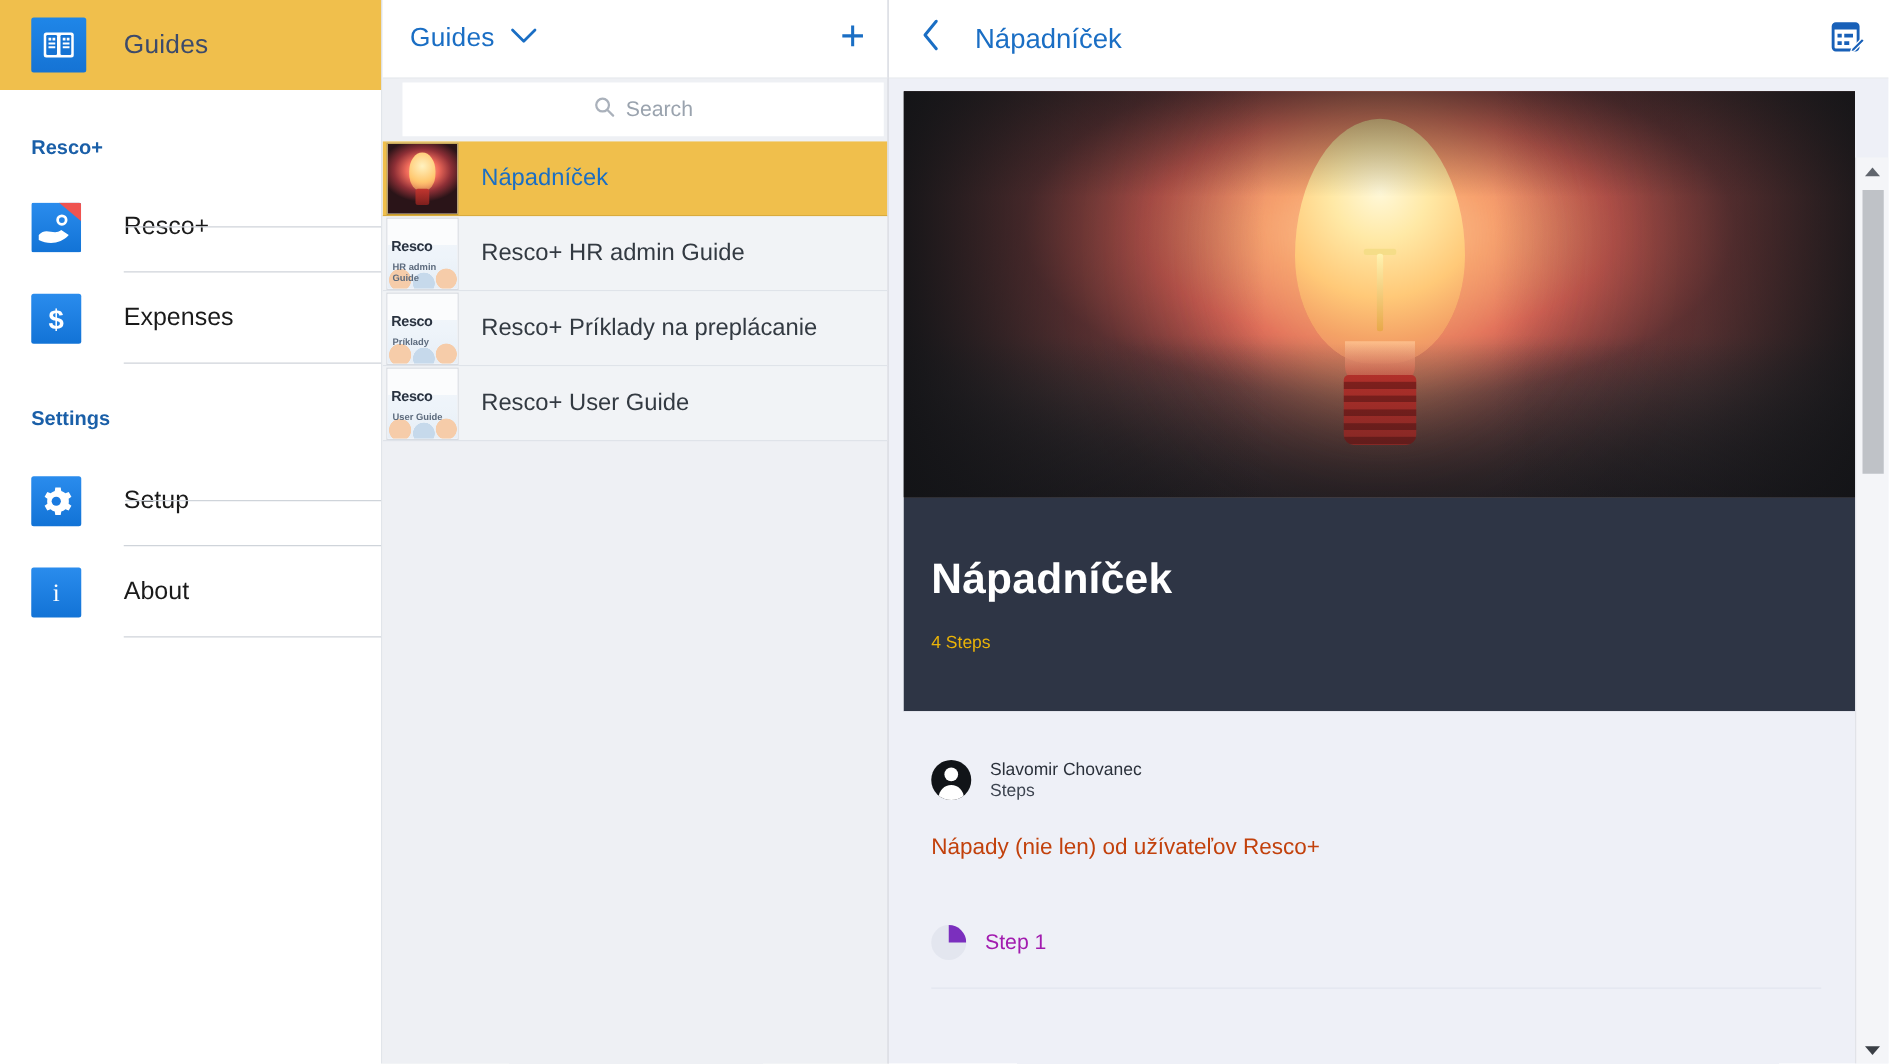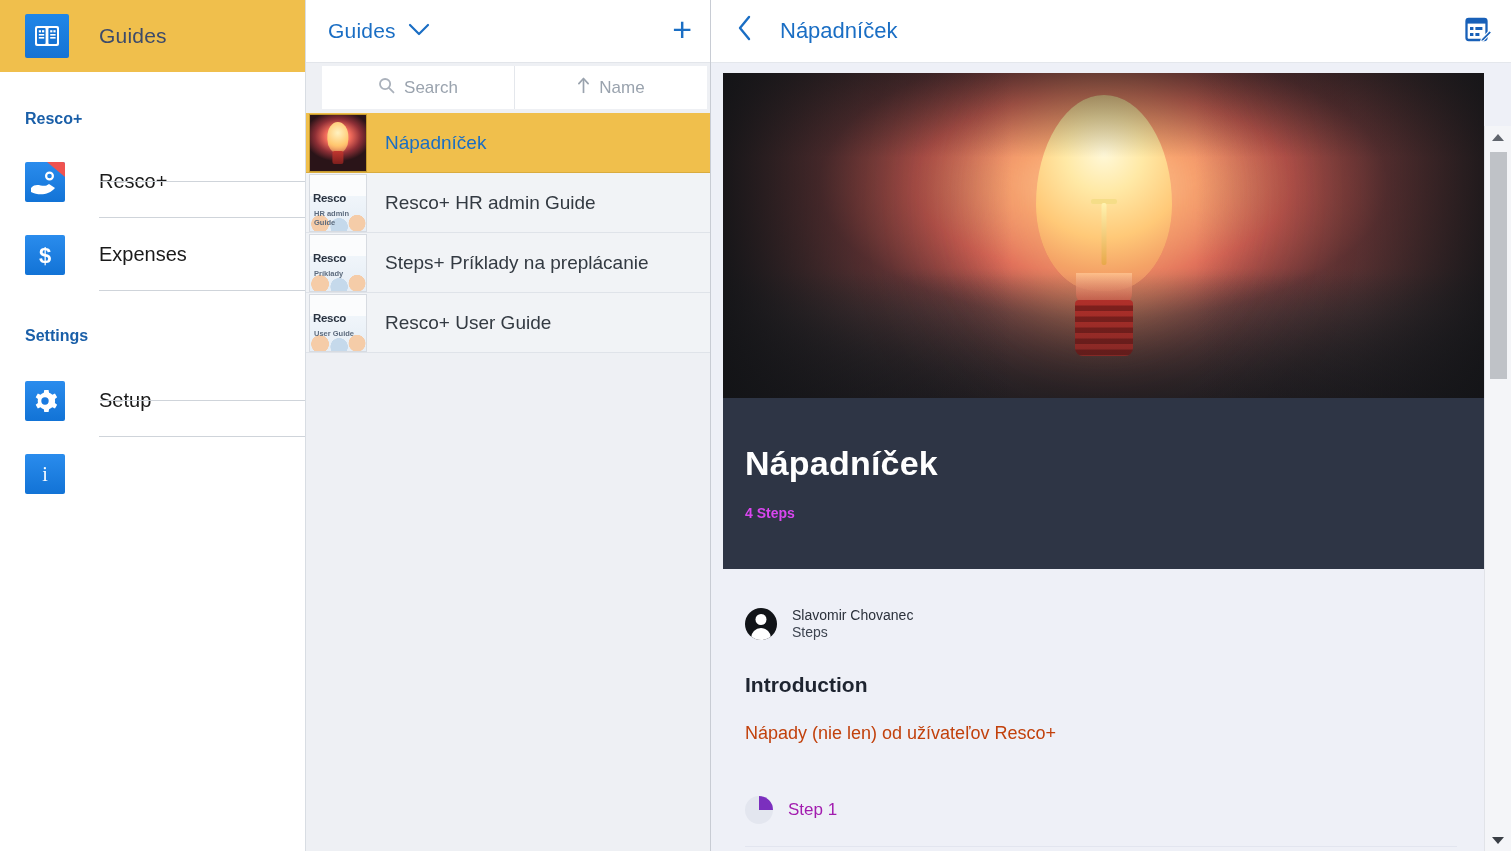--- a/index.html
+++ b/index.html
@@ -360,22 +360,21 @@
   }
   .hero-title {
     font-size: 34px;
     font-weight: bold;
     color: #ffffff;
     letter-spacing: .2px;
   }
   .hero-steps {
     margin-top: 22px;
     font-size: 14px;
-    color: #d946ef;
-    font-weight: bold;
+    color: #eab308;
   }
 
   .content {
     background: #eef0f7;
     padding: 38px 0 0 22px;
   }
   .author-row {
     display: flex;
     align-items: center;
     gap: 15px;
@@ -545,20 +544,21 @@
       </span>
       <span class="sb-label">Setup</span>
     </div>
 
     <div class="sb-item">
       <span class="sb-icon icon-blue">
         <svg width="40" height="40" viewBox="0 0 40 40" aria-hidden="true">
           <text x="20" y="27" font-family="Liberation Serif, serif" font-size="20" fill="#ffffff" text-anchor="middle">i</text>
         </svg>
       </span>
+      <span class="sb-label">About</span>
     </div>
   </nav>
 
   <section class="listpanel">
 
     <div class="list-header">
       <span class="list-title">Guides</span>
       <span class="chev-down">
         <svg width="22" height="13" viewBox="0 0 22 13" aria-hidden="true">
           <path d="M2 2 L11 11 L20 2" fill="none" stroke="#1a6ec4" stroke-width="2.2" stroke-linecap="round" stroke-linejoin="round"></path>
@@ -571,29 +571,20 @@
     <div class="toolbar">
       <div class="tb-cell">
         <span>
           <svg width="17" height="17" viewBox="0 0 18 18" aria-hidden="true">
             <circle cx="7.5" cy="7.5" r="5.4" fill="none" stroke="#aab1bb" stroke-width="1.9"></circle>
             <line x1="11.6" y1="11.6" x2="16.4" y2="16.4" stroke="#aab1bb" stroke-width="1.9" stroke-linecap="round"></line>
           </svg>
         </span>
         <span>Search</span>
       </div>
-      <div class="tb-cell">
-        <span>
-          <svg width="13" height="17" viewBox="0 0 13 18" aria-hidden="true">
-            <line x1="6.5" y1="17" x2="6.5" y2="2.4" stroke="#9aa3ae" stroke-width="1.8"></line>
-            <path d="M1.6 7 L6.5 1.6 L11.4 7" fill="none" stroke="#9aa3ae" stroke-width="1.8" stroke-linecap="round" stroke-linejoin="round"></path>
-          </svg>
-        </span>
-        <span>Name</span>
-      </div>
     </div>
 
     <div class="list-scroll">
 
       <div class="list-row selected">
         <span class="thumb">
           <span class="th-bulb">
             <span class="glass"></span>
             <span class="base"></span>
           </span>
@@ -613,21 +604,21 @@
       </div>
 
       <div class="list-row">
         <span class="thumb">
           <span class="th-resco">
             <span class="art"></span>
             <span class="word">Resco</span>
             <span class="sub">Príklady</span>
           </span>
         </span>
-        <span class="list-row-label">Steps+ Príklady na preplácanie</span>
+        <span class="list-row-label">Resco+ Príklady na preplácanie</span>
       </div>
 
       <div class="list-row">
         <span class="thumb">
           <span class="th-resco">
             <span class="art"></span>
             <span class="word">Resco</span>
             <span class="sub">User Guide</span>
           </span>
         </span>
@@ -687,21 +678,20 @@
             <span class="avatar">
               <span class="head"></span>
               <span class="body"></span>
             </span>
             <span>
               <div class="author-name">Slavomir Chovanec</div>
               <div class="author-role">Steps</div>
             </span>
           </div>
 
-          <div class="section-title">Introduction</div>
 
           <div class="section-text">Nápady (nie len) od užívateľov Resco+</div>
 
           <div class="step-row">
             <span class="step-pie">
               <span class="slice"></span>
             </span>
             <span class="step-label">Step 1</span>
           </div>
 

